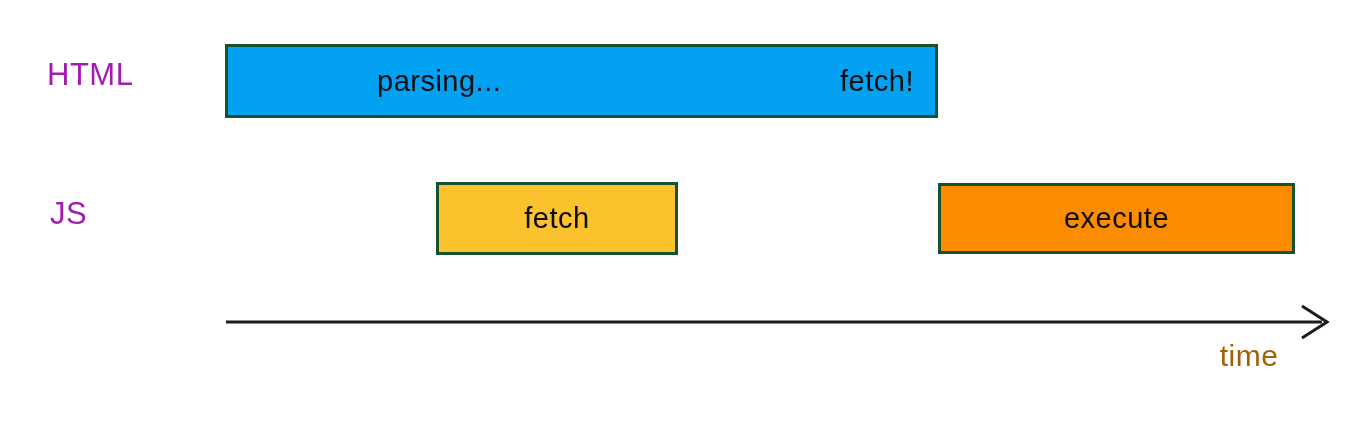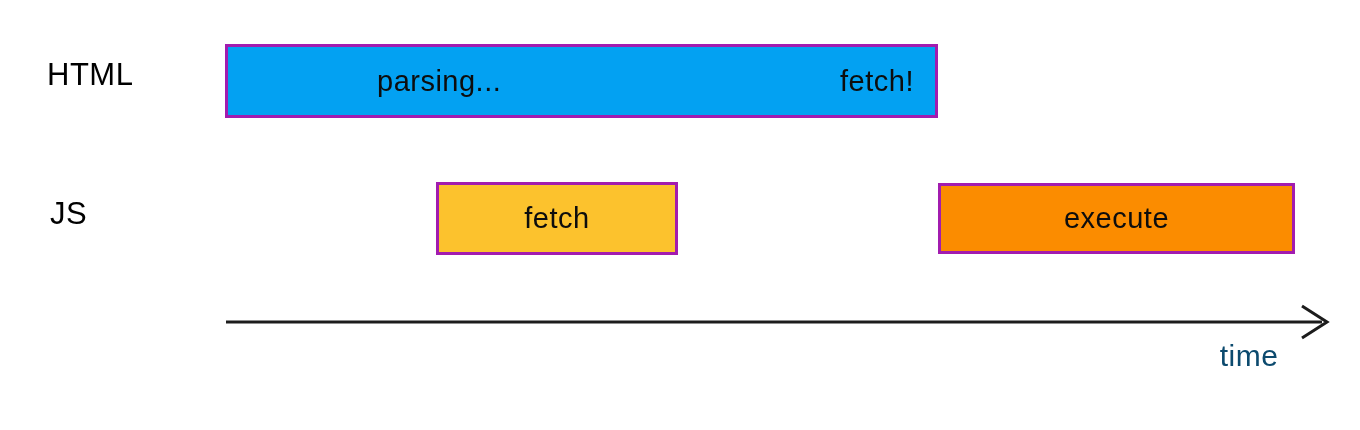--- a/index.html
+++ b/index.html
@@ -13,31 +13,31 @@
     width: 1360px;
     height: 430px;
     background: #ffffff;
     overflow: hidden;
     color: #0f0f0f;
   }
   .row-label {
     position: absolute;
     font-size: 31px;
     line-height: 34px;
-    color: #000000;
+    color: #a21caf;
     letter-spacing: 0.5px;
     white-space: nowrap;
   }
   .row-label.html { left: 47px; top: 58px; }
   .row-label.js   { left: 50px; top: 197px; }
 
   .bar {
     position: absolute;
     box-sizing: border-box;
-    border: 3px solid #a21caf;
+    border: 3px solid #14532d;
     display: flex;
     align-items: center;
     font-size: 29px;
     color: #0d0d0d;
     letter-spacing: 0.5px;
     white-space: nowrap;
   }
   .bar-parsing {
     left: 225px; top: 44px;
     width: 713px; height: 74px;
@@ -70,21 +70,21 @@
     fill: none;
     stroke-linejoin: miter;
   }
   .axis-label {
     position: absolute;
     left: 1210px; top: 340px;
     width: 78px;
     text-align: center;
     font-size: 30px;
     line-height: 32px;
-    color: #0c4a6e;
+    color: #a16207;
     letter-spacing: 0.5px;
   }
 </style>
 </head>
 <body>
 
 <div class="canvas">
 
   <div class="row-label html">HTML</div>
 

